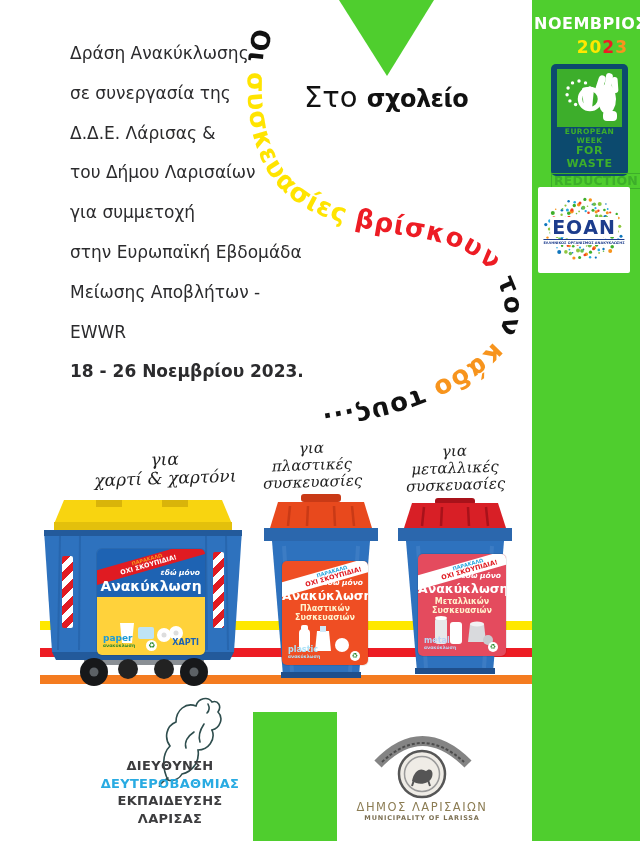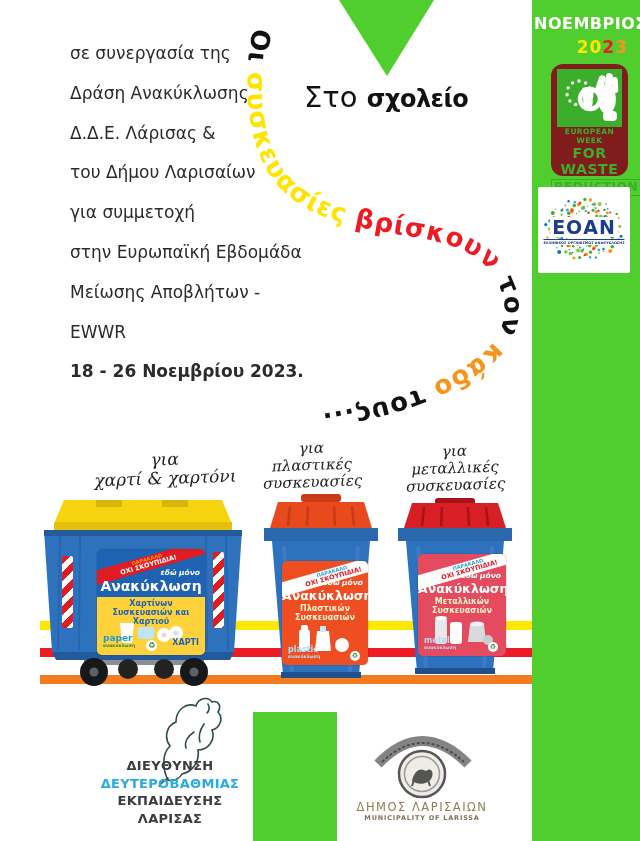--- a/index.html
+++ b/index.html
@@ -16,24 +16,24 @@
   #headline .hl-bold{font-weight:bold;font-size:24px;letter-spacing:-0.5px;}
   
   #green-band{left:532px;top:0;width:108px;height:841px;background:#4fce2e;}
   #month-block{left:534px;top:14px;width:94px;text-align:right;}
   #month-label{color:#fff;font-weight:bold;font-size:16px;letter-spacing:0.5px;}
   #year-label{font-weight:bold;font-size:17px;line-height:28px;letter-spacing:1px;}
   #year-label .d0,#year-label .d1{color:#ffe800;}
   #year-label .d2{color:#ed1c24;}
   #year-label .d3{color:#f7941d;}
   
-  #ewwr-box{left:551px;top:64px;width:77px;height:112px;background:#7f1d1d;border-radius:12px;}
+  #ewwr-box{left:551px;top:64px;width:77px;height:112px;background:#0c4a6e;border-radius:5px;}
   #ewwr-text{position:absolute;left:0;top:64px;width:77px;text-align:center;color:#3dae2b;font-weight:bold;line-height:1.15;}
   #ewwr-text .l1{font-size:7.5px;letter-spacing:0.4px;}
-  #ewwr-text .l2{font-size:14px;letter-spacing:0.6px;}
+  #ewwr-text .l2{font-size:11px;letter-spacing:0.6px;}
   #ewwr-text .l3{font-size:12.5px;letter-spacing:0.2px;border:1px solid #3dae2b;display:inline-block;padding:0 2px;margin-top:1px;}
   
   #eoan-box{left:538px;top:187px;width:92px;height:86px;background:#fff;border-radius:2px;}
   #eoan-name{position:absolute;left:50%;top:30px;transform:translateX(-50%);background:#fff;
     color:#1c3c8c;font-weight:bold;font-size:19px;letter-spacing:1px;line-height:20px;padding:0 2px;}
   #eoan-tagline{position:absolute;left:50%;top:52px;transform:translateX(-50%);white-space:nowrap;
     color:#1c3c8c;font-size:3.5px;font-weight:bold;border-top:1px solid #1c3c8c;padding-top:1px;background:#fff;}
   
   .stripe{left:40px;width:492px;height:9px;}
   #stripe-yellow{top:621px;background:#ffe800;}
@@ -273,22 +273,22 @@
         <circle cx="71.2" cy="38.1" r="1.1" fill="#3fae2a"></circle>
         <circle cx="74.1" cy="38.8" r="2.0" fill="#29abe2"></circle>
         <circle cx="81.7" cy="39.3" r="1.6" fill="#8dc63f"></circle>
         <circle cx="70.6" cy="41.1" r="1.2" fill="#f7941d"></circle>
       </svg>
     <div id="eoan-name">ΕΟΑΝ</div>
     <div id="eoan-tagline">ΕΛΛΗΝΙΚΟΣ ΟΡΓΑΝΙΣΜΟΣ ΑΝΑΚΥΚΛΩΣΗΣ</div>
   </div>
 
   <div class="abs" id="info-block">
+    <div>Δράση Ανακύκλωσης</div>
     <div>σε συνεργασία της</div>
-    <div>Δράση Ανακύκλωσης</div>
     <div>Δ.Δ.Ε. Λάρισας &amp;</div>
     <div>του Δήμου Λαρισαίων</div>
     <div>για συμμετοχή</div>
     <div>στην Ευρωπαϊκή Εβδομάδα</div>
     <div>Μείωσης Αποβλήτων - EWWR</div>
     <div class="date">18 - 26 Νοεμβρίου 2023.</div>
   </div>
 
   <div class="abs" id="headline"><span>Στο </span><span class="hl-bold">σχολείο</span></div>
 
@@ -363,21 +363,20 @@
     <rect x="25" y="172" width="80" height="6" fill="#1f4f8c"></rect>
   </svg>
 
   <div class="abs sticker" id="sticker-paper">
     <div class="ribbon">
       <span class="r1">ΠΑΡΑΚΑΛΩ</span>
       <span class="r2">ΟΧΙ ΣΚΟΥΠΙΔΙΑ!</span>
     </div>
     <div class="here-only">εδώ μόνο</div>
     <div class="stk-title">Ανακύκλωση</div>
-    <div class="stk-sub">Χαρτίνων Συσκευασιών και Χαρτιού</div>
     <svg width="70" height="26" viewBox="0 0 70 26" style="position:absolute;left:19px;top:70px">
       <path d="M4,4 L18,4 L16,24 L6,24 Z" fill="#fff"></path>
       <rect x="22" y="8" width="16" height="12" rx="2" fill="#bfe4f5"></rect>
       <circle cx="48" cy="16" r="7" fill="#fff"></circle>
         <circle cx="60" cy="14" r="7" fill="#fff"></circle>
       <circle cx="48" cy="16" r="2.5" fill="#ddd"></circle>
         <circle cx="60" cy="14" r="2.5" fill="#ddd"></circle>
     </svg>
     <div class="stk-en"><span>paper</span><span class="en2">ανακύκλωση</span></div>
     <div class="stk-gr">ΧΑΡΤΙ</div>

